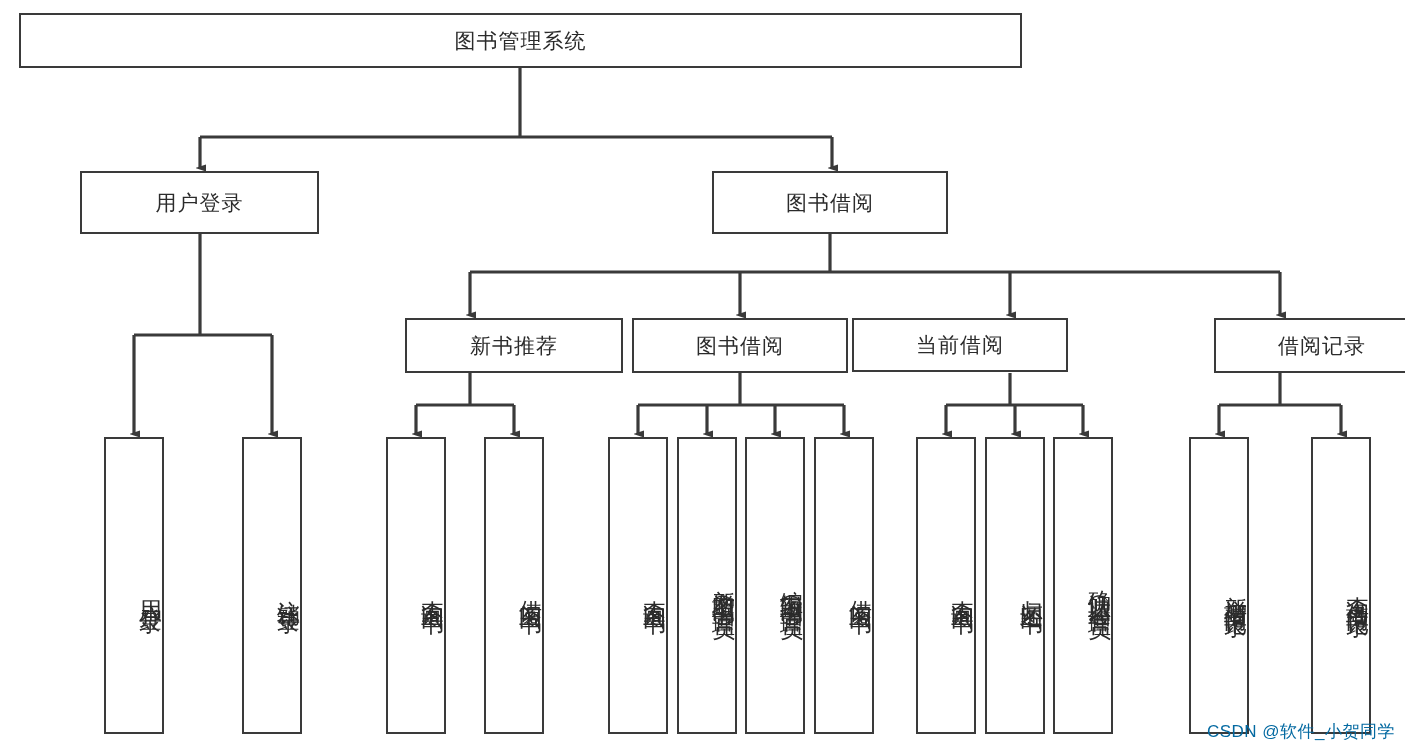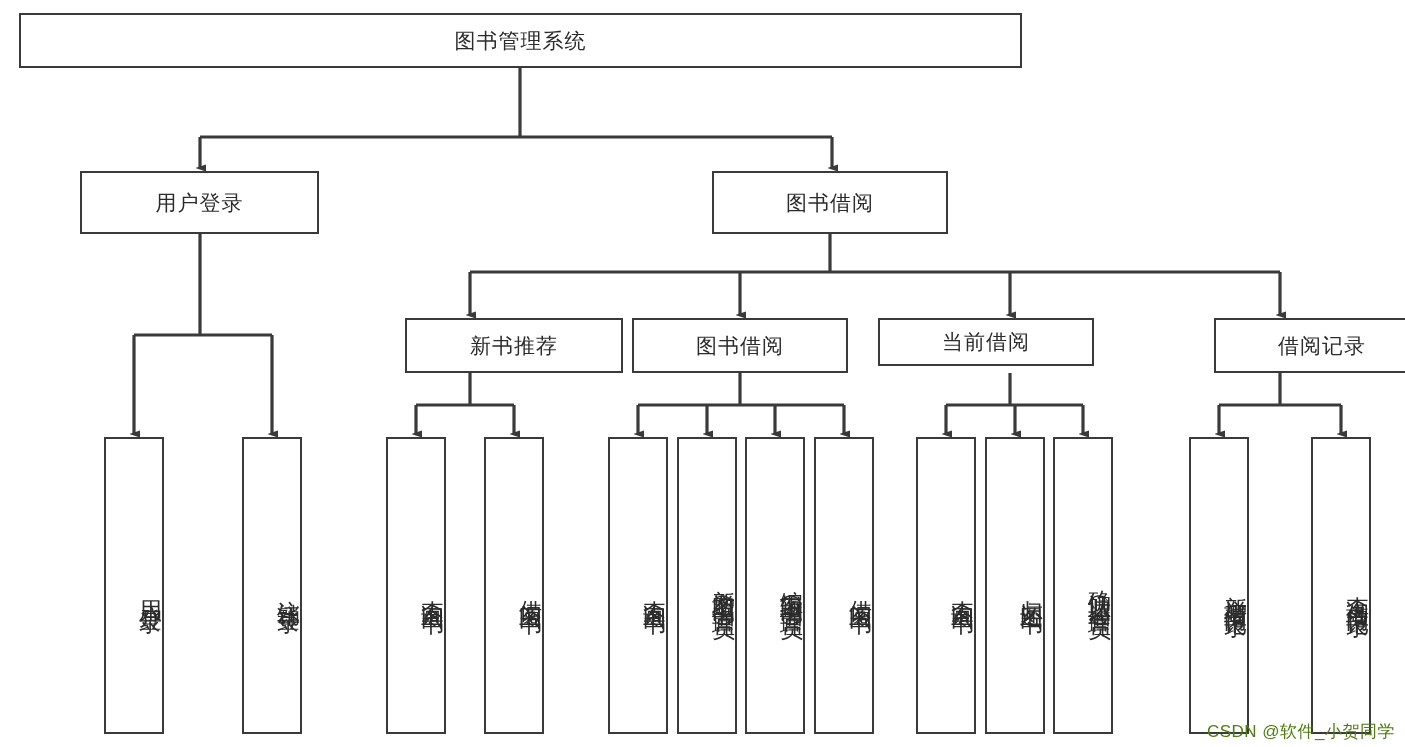--- a/index.html
+++ b/index.html
@@ -52,21 +52,21 @@
   .node.vert .vlabel {
     writing-mode: vertical-rl;
     text-orientation: upright;
     white-space: nowrap;
   }
   .watermark {
     position: absolute;
     right: 10px;
     bottom: 4px;
     font-size: 17px;
-    color: #4d7c0f;
+    color: #0369a1;
     z-index: 3;
     white-space: nowrap;
     letter-spacing: 0.5px;
   }
 </style>
 </head>
 <body>
 
 <div id="canvas">
 
@@ -130,21 +130,21 @@
   <div class="node horiz" style="left: 712px; top: 171px; width: 236px; height: 63px;">
     <span>图书借阅</span>
   </div>
 
   <div class="node horiz" style="left: 361px; top: 318px; width: 218px; height: 55px; margin-left: 44px;">
     <span>新书推荐</span>
   </div>
   <div class="node horiz" style="left: 632px; top: 318px; width: 216px; height: 55px;">
     <span>图书借阅</span>
   </div>
-  <div class="node horiz" style="left: 878px; top: 318px; width: 216px; height: 48px;">
+  <div class="node horiz" style="left: 852px; top: 318px; width: 216px; height: 54px;">
     <span>当前借阅</span>
   </div>
   <div class="node horiz" style="left: 1172px; top: 318px; width: 216px; height: 55px; margin-left: 42px;">
     <span>借阅记录</span>
   </div>
 
   <div class="node vert" style="left: 104px; top: 437px; width: 60px; height: 297px;">
     <span class="vlabel">用户登录</span>
   </div>
   <div class="node vert" style="left: 242px; top: 437px; width: 60px; height: 297px;">

